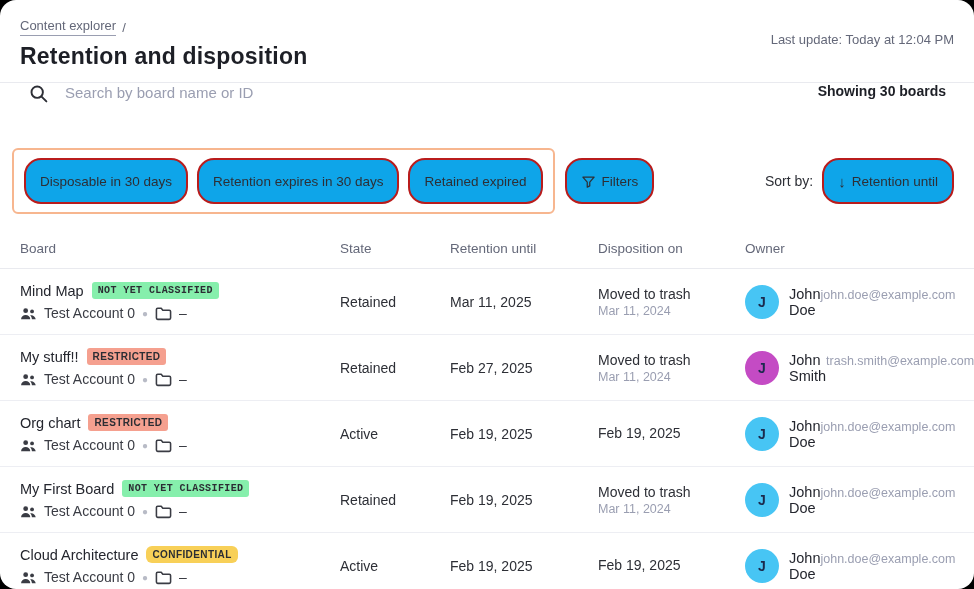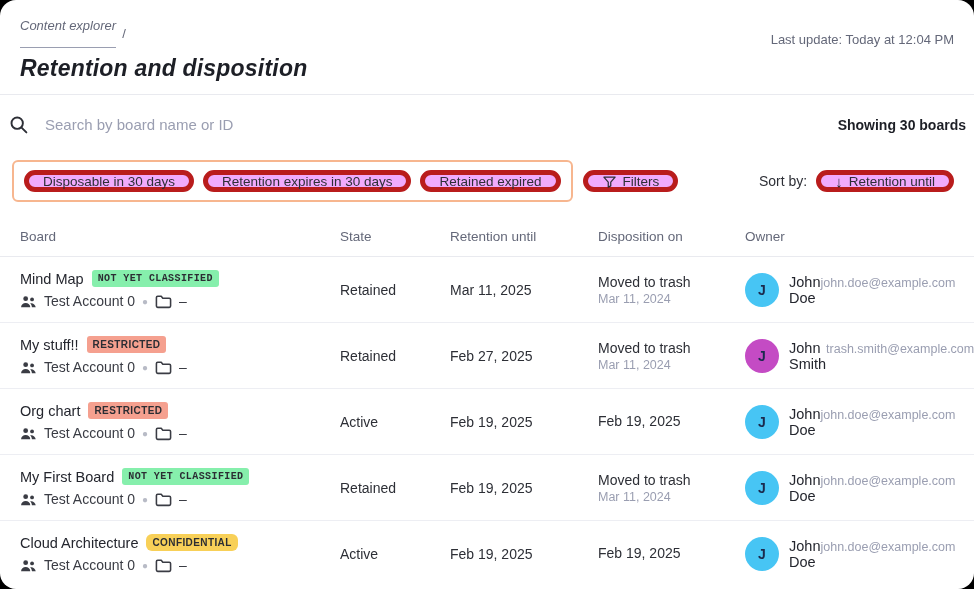--- a/index.html
+++ b/index.html
@@ -1,33 +1,33 @@
 <!DOCTYPE html>
 <html style="--highlight: #f7b68f;"><head>
 <meta charset="utf-8">
 <style>
   html,body{margin:0;padding:0;background:#000;font-family:"Liberation Sans",sans-serif;}
   .app{position:relative;width:974px;height:589px;background:#ffffff;border-radius:16px;overflow:hidden;margin:0 auto;color:#2d2f36;}
   
   .header{display:flex;justify-content:space-between;align-items:flex-start;padding:18px 20px 12px 20px;border-bottom:1px solid #e9eaef;}
   .breadcrumb-row{font-size:13px;color:#646879;display:flex;gap:6px;align-items:center;}
-  .breadcrumb-link{color:#646879;text-decoration:none;border-bottom:1px solid #9a9eb1;padding-bottom:14px;cursor:pointer;font-style:italic;}
-  .page-title{font-size:23px;font-weight:700;color:#1d1f26;margin:7px 15px 0 0;letter-spacing:.2px;font-style:italic;}
+  .breadcrumb-link{color:#646879;text-decoration:none;border-bottom:1px solid #9a9eb1;padding-bottom:2px;cursor:pointer;}
+  .page-title{font-size:23px;font-weight:700;color:#1d1f26;margin:7px 15px 0 0;letter-spacing:.2px;}
   .last-update{font-size:13px;color:#646879;margin-top:14px;}
   
-  .search-row{display:flex;align-items:center;gap:14px;padding:0 8px;height:59px;}
+  .search-row{display:flex;align-items:flex-start;gap:14px;padding:0 28px;height:59px;}
   .search-icon{display:flex;align-items:center;}
   .search-input{flex:1;border:none;outline:none;font-size:15px;color:#2d2f36;font-family:"Liberation Sans",sans-serif;background:transparent;}
   .search-input::placeholder{color:#9a9eb1;}
   .results-count{font-size:14px;font-weight:700;color:#1d1f26;white-space:nowrap;}
   
   .toolbar{display:flex;align-items:center;justify-content:space-between;padding:6px 20px 14px 12px;}
   .toolbar-left{display:flex;align-items:center;gap:10px;}
   .quick-filters{display:flex;gap:9px;border:2px solid var(--highlight,#f7b68f);border-radius:6px;padding:8px 10px;}
-  .chip{display:inline-flex;align-items:center;gap:6px;background:#f0abfc;border:5px solid #b91c1c;border-radius:17px;padding:0 14px;height:22px;font-size:13.5px;color:#2d2f36;font-family:"Liberation Sans",sans-serif;cursor:pointer;white-space:nowrap;}
+  .chip{display:inline-flex;align-items:center;gap:6px;background:#0ea5e9;border:2px solid #b91c1c;border-radius:17px;padding:0 14px;height:46px;font-size:13.5px;color:#2d2f36;font-family:"Liberation Sans",sans-serif;cursor:pointer;white-space:nowrap;}
   .sort{display:flex;align-items:center;gap:9px;justify-content:flex-end;}
   .sort-label{font-size:14px;color:#2d2f36;}
   .sort-arrow{font-size:15px;line-height:1;}
   
   .grid{display:grid;grid-template-columns:320px 110px 148px 147px 1fr;padding:0 20px;align-items:center;}
   .thead{height:40px;border-bottom:1px solid #e9eaef;color:#646879;font-size:13.5px;}
   .trow{height:65px;border-bottom:1px solid #edeef3;font-size:14px;color:#2d2f36;cursor:pointer;}
   .trow:last-child{border-bottom:none;}
   .board-line1{display:flex;align-items:center;gap:8px;}
   .board-name{font-size:14.5px;color:#24262e;}

